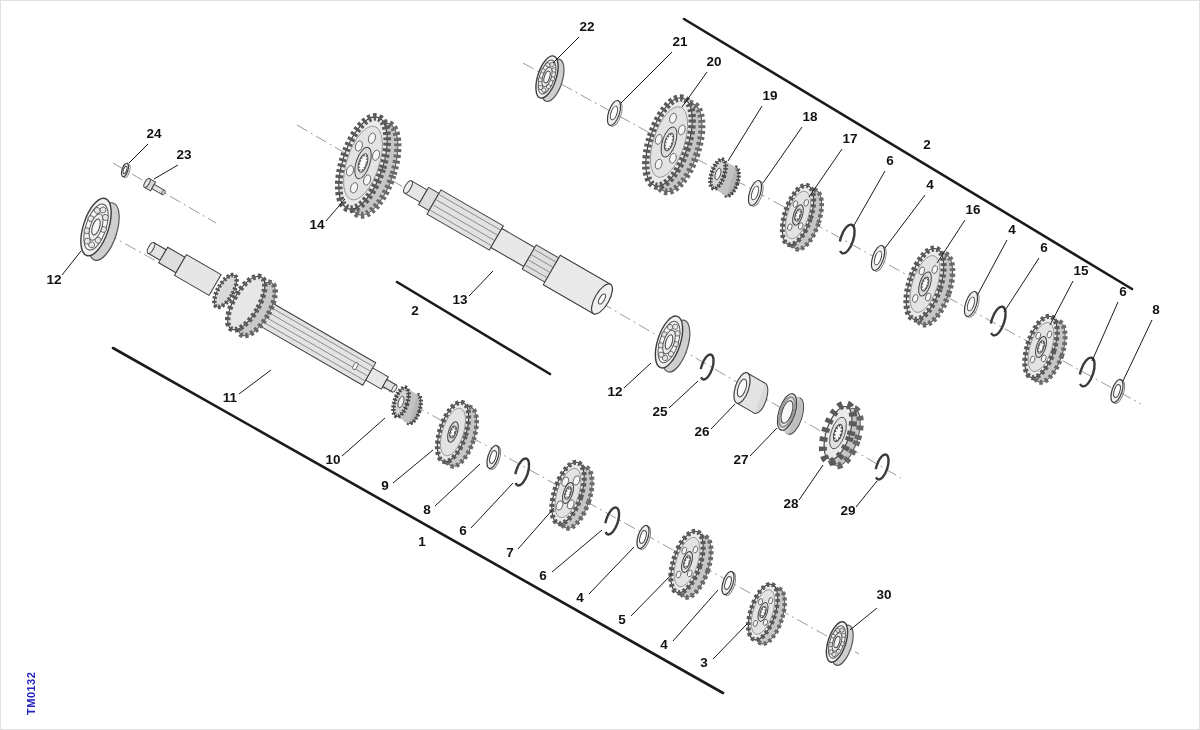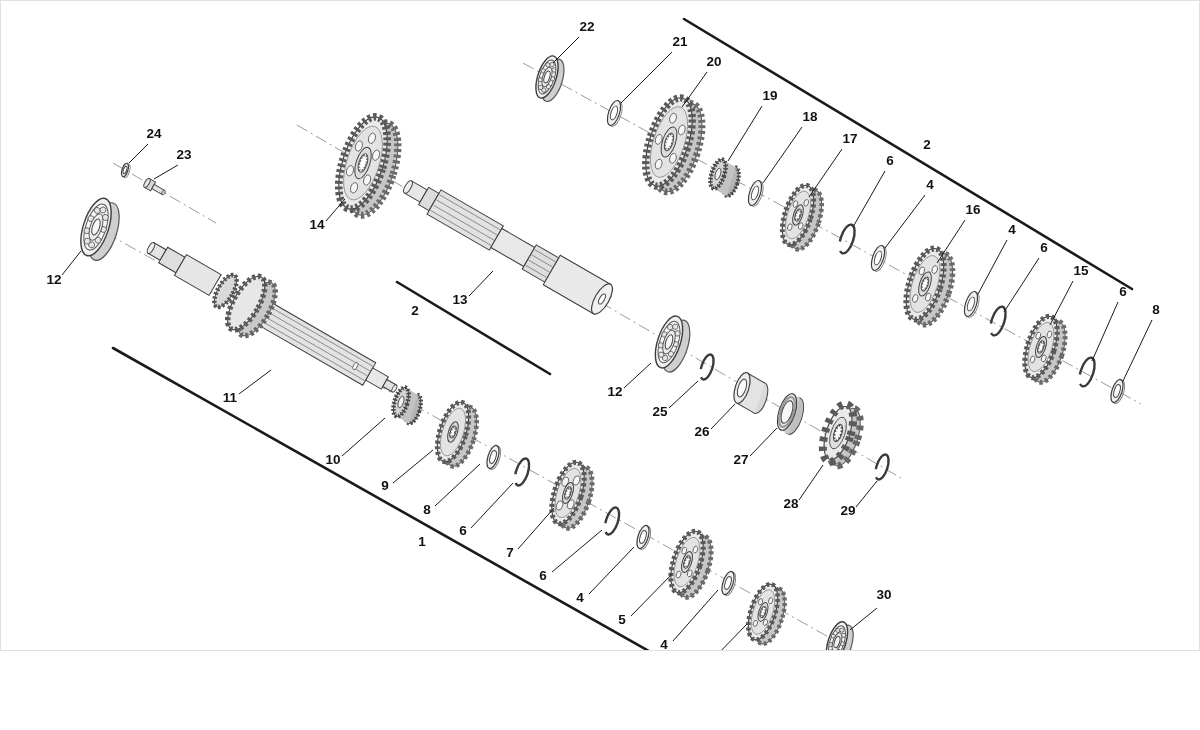--- a/index.html
+++ b/index.html
@@ -1,16 +1,16 @@
 <!DOCTYPE html>
 <html><head>
 <meta charset="utf-8">
 <style>
   html,body{margin:0;padding:0;background:#ffffff;}
-  .frame{position:relative;width:1200px;height:651px;background:#ffffff;
+  .frame{position:relative;width:1200px;height:730px;background:#ffffff;
          border:1px solid #e0e0e0;box-sizing:border-box;overflow:hidden;
          font-family:"Liberation Sans",sans-serif;}
   svg{display:block;}
   svg text{font-family:"Liberation Sans",sans-serif;}
   #drawing-id{position:absolute;left:24px;top:714px;transform:rotate(-90deg);
               transform-origin:0 0;font-size:11px;font-weight:bold;
               letter-spacing:.5px;white-space:nowrap;}
 </style>
 </head>
 <body>

